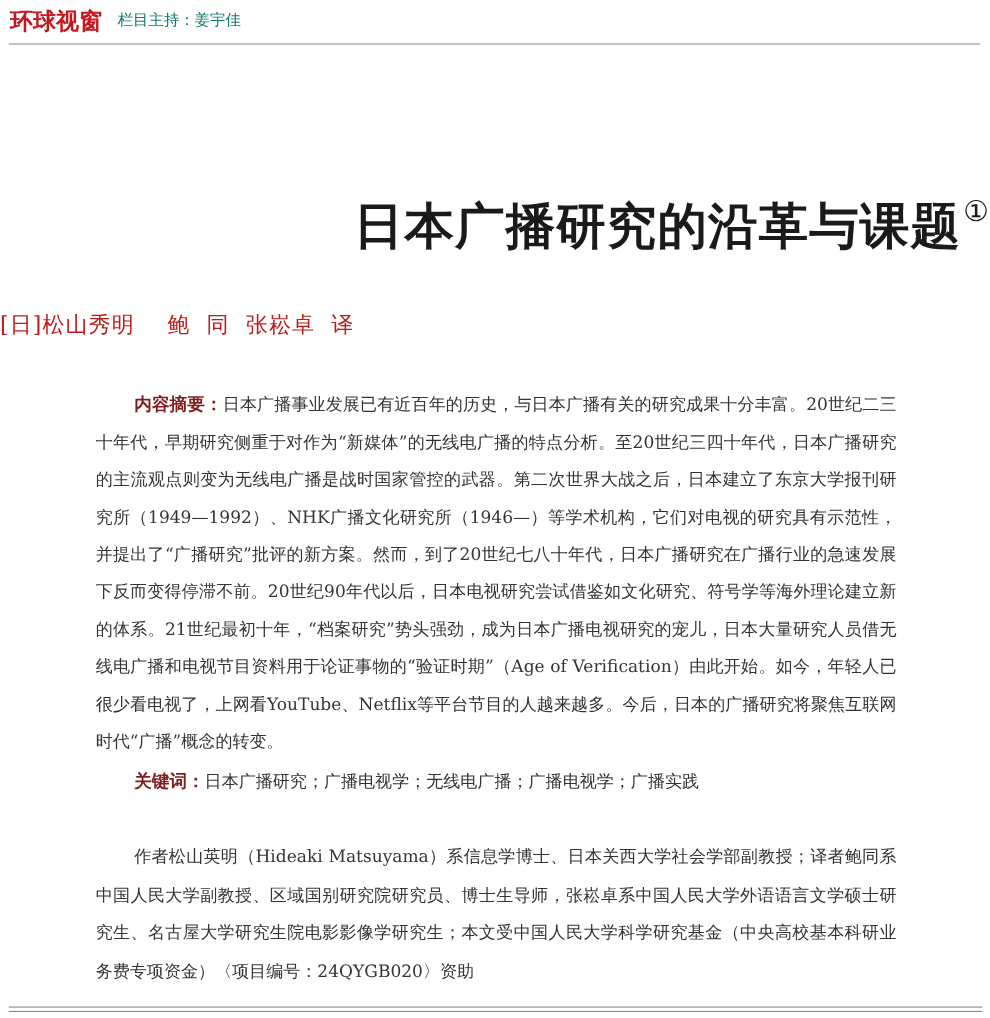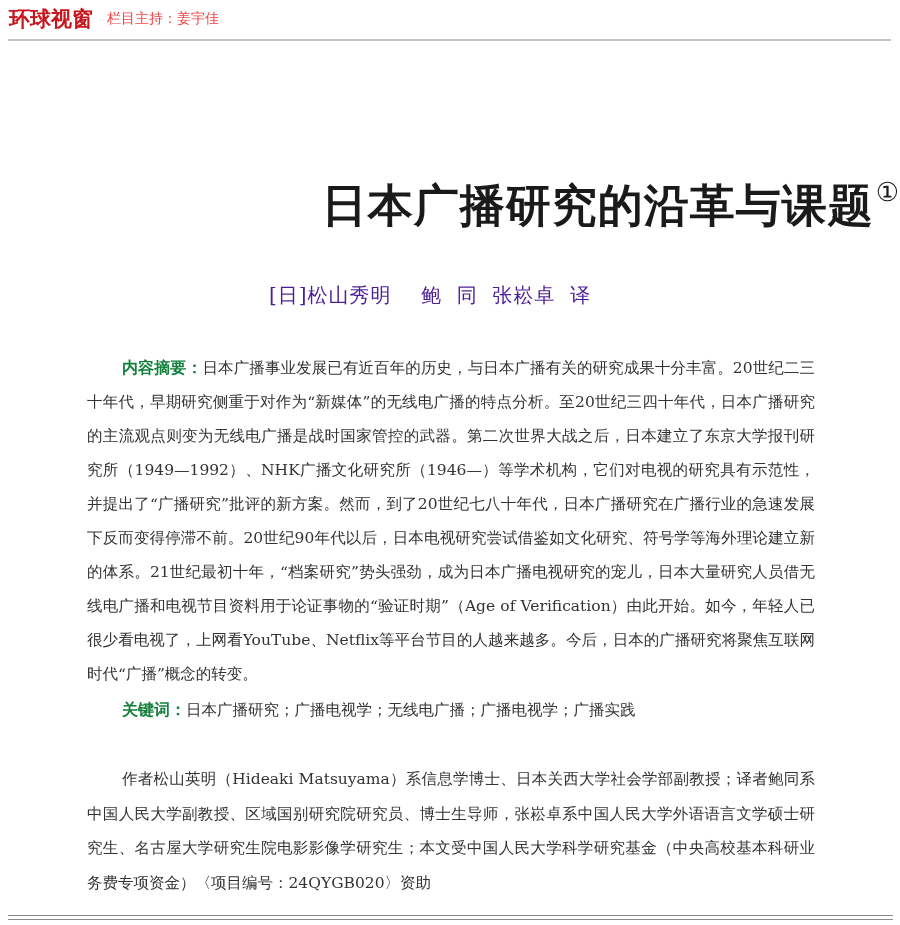--- a/index.html
+++ b/index.html
@@ -1,25 +1,25 @@
 <!DOCTYPE html>
 <html><head>
 <meta charset="utf-8">
 <style>
   html, body { margin: 0; padding: 0; background: #ffffff; }
   body { width: 900px; height: 925px; position: relative; overflow: hidden; font-family: "DejaVu Serif", serif; color: #222; }
   .header { position: absolute; left: 9px; top: 6px; height: 26px; display: flex; align-items: center; }
   .brand { font-family: "DejaVu Sans", sans-serif; font-weight: bold; color: #c8161e; font-size: 21px; letter-spacing: 0px; }
-  .host { font-family: "DejaVu Sans", sans-serif; color: #ef4444; font-size: 14px; margin-left: 14px; }
+  .host { font-family: "DejaVu Sans", sans-serif; color: #0f766e; font-size: 14px; margin-left: 14px; }
   .rule-top { position: absolute; left: 8px; top: 39px; width: 883px; height: 2px; background: #c4c4c4; }
   .title { position: absolute; left: 0; width: 900px; top: 176px; text-align: right; font-family: "DejaVu Serif", serif; font-weight: bold; font-size: 45px; color: #1a1a1a; letter-spacing: 1px; }
   .title sup { font-size: 26px; font-weight: normal; vertical-align: 20px; margin-left: 2px; }
-  .authors { position: absolute; left: 0; width: 860px; top: 282px; text-align: center; font-size: 20px; color: #4c1d95; white-space: pre; letter-spacing: 1px; }
+  .authors { position: absolute; left: 0; width: 860px; top: 282px; text-align: left; font-size: 20px; color: #b91c1c; white-space: pre; letter-spacing: 1px; }
   .abstract { position: absolute; left: 87px; top: 351px; width: 728px; font-size: 15.5px; line-height: 34px; color: #333; text-align: justify; text-indent: 35px; }
-  .label { font-family: "DejaVu Sans", sans-serif; font-weight: bold; color: #15803d; font-size: 16px; }
+  .label { font-family: "DejaVu Sans", sans-serif; font-weight: bold; color: #7f1d1d; font-size: 16px; }
   .keywords { position: absolute; left: 122px; top: 693px; width: 700px; font-size: 15.5px; line-height: 34px; color: #333; }
   .bio { position: absolute; left: 87px; top: 762px; width: 728px; font-size: 15.5px; line-height: 34.5px; color: #333; text-align: justify; text-indent: 35px; }
   .rule-b1 { position: absolute; left: 8px; top: 915px; width: 885px; height: 1px; background: #8a8a8a; }
   .rule-b2 { position: absolute; left: 8px; top: 919px; width: 885px; height: 1px; background: #8a8a8a; }
 </style>
 </head>
 <body>
 
 <div class="header">
   <span class="brand">环球视窗</span>

